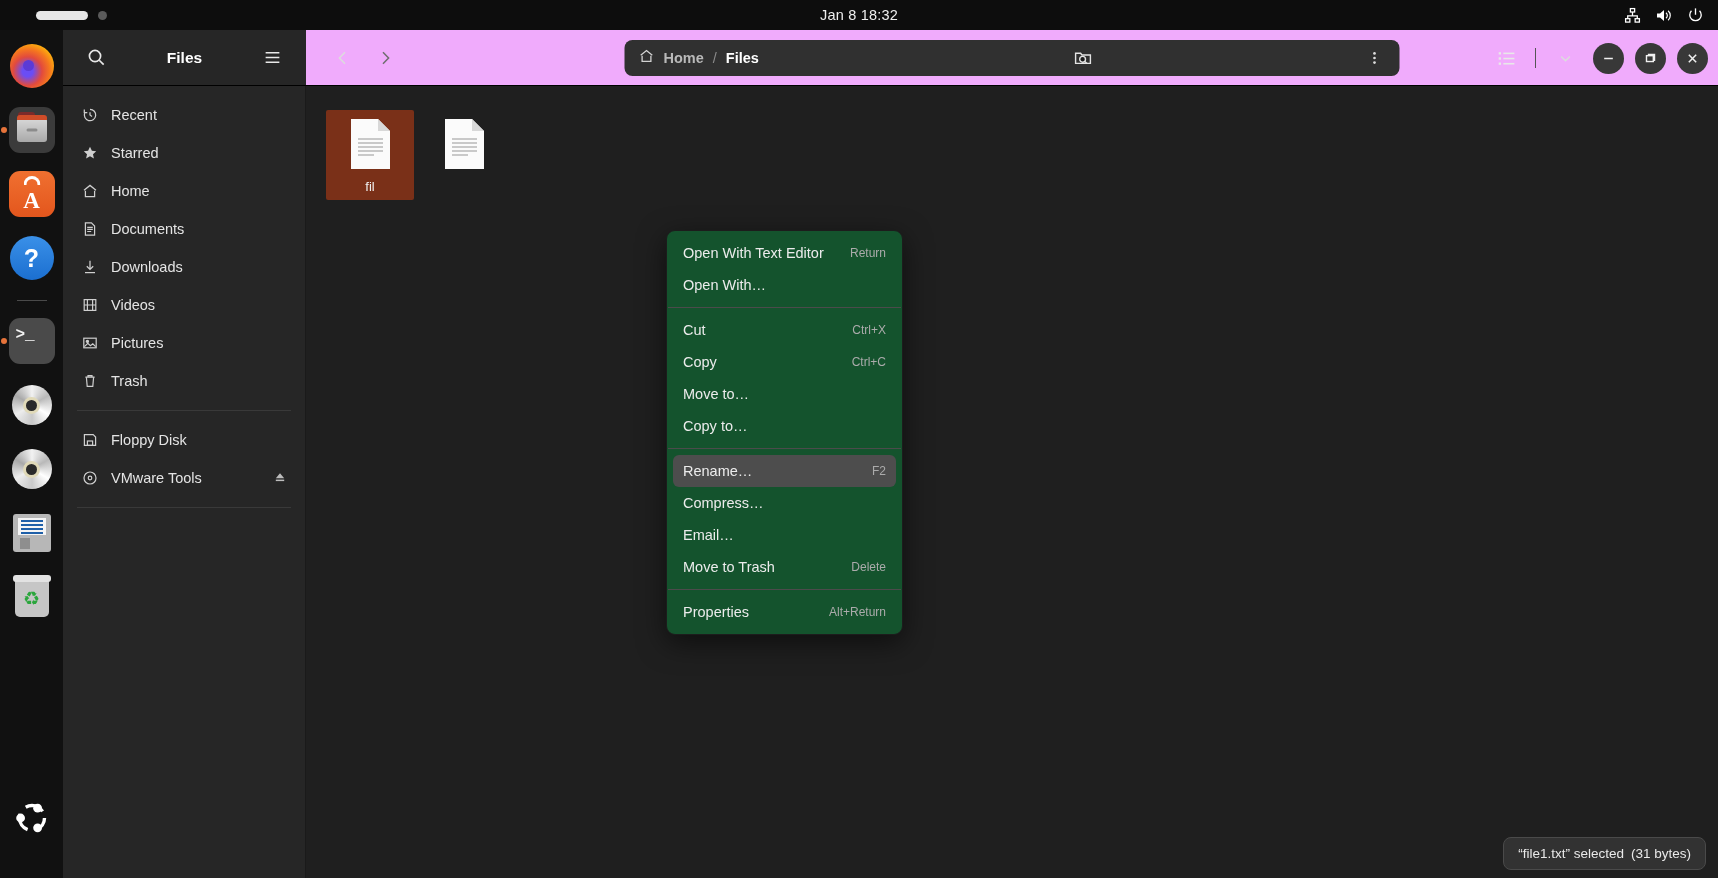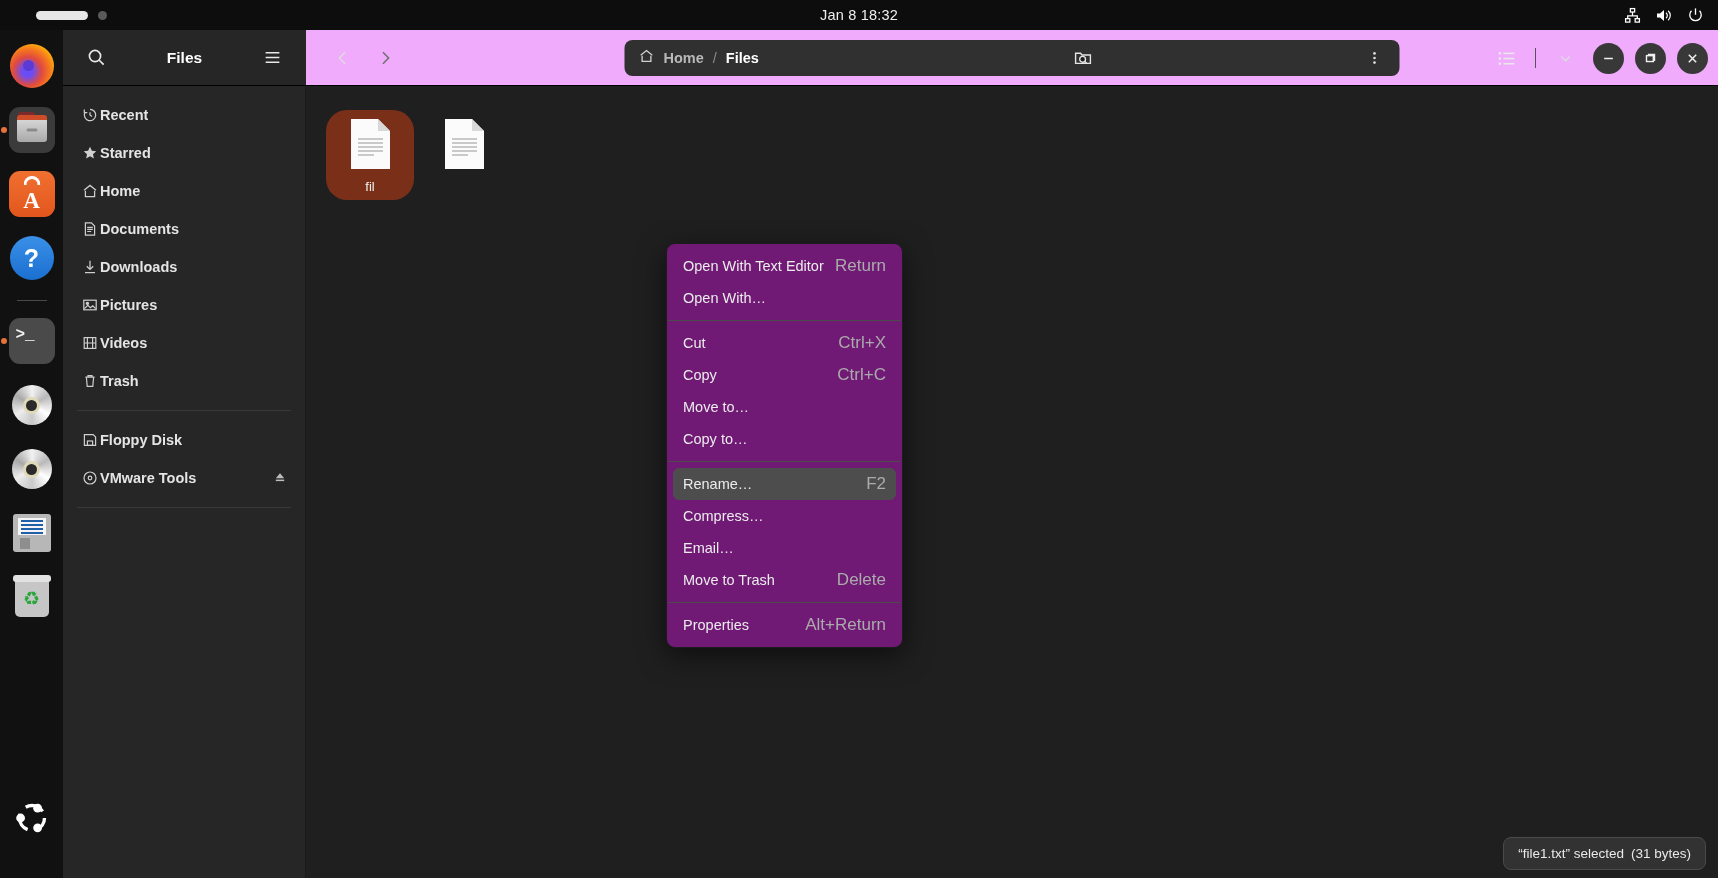--- a/index.html
+++ b/index.html
@@ -139,61 +139,61 @@
     margin-left: 7px;
   }
 
   
   .body { position: absolute; top: 56px; left: 0; right: 0; bottom: 0; display: flex; }
   .sidebar {
     width: 243px; background: #262626; padding-top: 10px; overflow: hidden;
     border-right: 1px solid #1a1a1a;
   }
   .side-item {
-    display: flex; align-items: center; gap: 2px; height: 38px;
+    display: flex; align-items: center; gap: 13px; height: 38px;
     margin: 0 8px; padding: 0 10px; border-radius: 7px;
-    font-size: 14.5px; color: #e4e4e4; white-space: nowrap; font-weight: bold;
+    font-size: 14.5px; color: #e4e4e4; white-space: nowrap;
   }
   .side-item .si-ic { width: 17px; height: 17px; display: flex; align-items: center;
       justify-content: center; color: #cfcfcf; flex: 0 0 17px; }
   .side-label { overflow: hidden; text-overflow: ellipsis; }
   .eject { margin-left: auto; color: #bdbdbd; }
   .side-sep { height: 1px; background: #393939; margin: 10px 14px; }
 
   .content { flex: 1; position: relative; background: #1f1f1f; }
   .file-grid { display: flex; gap: 6px; padding: 24px 20px; }
   .file-cell {
-    width: 88px; padding: 8px 4px 6px; border-radius: 21px;
+    width: 88px; padding: 8px 4px 6px; border-radius: 2px;
     display: flex; flex-direction: column; align-items: center; gap: 9px;
   }
   .file-cell.selected { background: #7a3018; }
   .doc-ic { width: 43px; height: 52px; position: relative; }
   .file-name { font-size: 13px; color: #f0f0f0; max-width: 80px;
       overflow: hidden; text-overflow: ellipsis; white-space: nowrap; }
 
   .statusbar {
     position: absolute; right: 12px; bottom: 8px; height: 33px;
     background: #323232; border: 1px solid #4a4a4a; border-radius: 8px;
     display: flex; align-items: center; padding: 0 14px;
     font-size: 13.5px; color: #e9e9e9; white-space: nowrap;
   }
   .status-size { margin-left: 7px; }
 
   
   .ctxmenu {
-    position: absolute; left: 360px; top: 157px; width: 237px;
-    background: #701a75; border: 1px solid #1c1c1c; border-radius: 9px;
+    position: absolute; left: 360px; top: 144px; width: 237px;
+    background: #14532d; border: 1px solid #1c1c1c; border-radius: 9px;
     padding: 6px 0; box-shadow: 0 8px 28px rgba(0,0,0,.55); z-index: 50;
   }
   .mi {
     display: flex; align-items: center; height: 32px; margin: 0 6px;
     padding: 0 10px; border-radius: 6px; font-size: 14.5px; color: #ececec;
   }
   .mi.hl { background: #4d4d4d; }
-  .mi .accel { margin-left: auto; color: #ababab; font-size: 17px; }
+  .mi .accel { margin-left: auto; color: #ababab; font-size: 12px; }
   .msep { height: 1px; background: #4b4b4b; margin: 6px 1px; }
 </style>
 </head>
 <body>
 
 <div id="root">
 
   <div class="topbar">
     <div class="topbar-left">
       <div class="pill"></div>
@@ -449,36 +449,36 @@
                 <path d="M3 13.6h10"></path>
             </svg>
           </span>
           <span class="side-label">Downloads</span>
         </div>
 
 
         <div class="side-item">
           <span class="si-ic">
             <svg width="16" height="16" viewBox="0 0 16 16" fill="none" stroke="#cfcfcf" stroke-width="1.2">
+              <rect x="2.2" y="2.6" width="11.6" height="10.8"></rect>
+              <path d="M5.4 2.6v10.8M10.6 2.6v10.8M2.2 8h11.6"></path>
+            </svg>
+          </span>
+          <span class="side-label">Videos</span>
+        </div>
+
+        <div class="side-item">
+          <span class="si-ic">
+            <svg width="16" height="16" viewBox="0 0 16 16" fill="none" stroke="#cfcfcf" stroke-width="1.2">
               <rect x="1.8" y="3.2" width="12.4" height="9.6"></rect>
               <circle cx="5.4" cy="6.4" r="1.1" fill="#cfcfcf"></circle>
               <path d="M2.4 11.6l3.4-3.2 2.6 2.4 2.4-2 2.8 2.8"></path>
             </svg>
           </span>
           <span class="side-label">Pictures</span>
-        </div>
-
-        <div class="side-item">
-          <span class="si-ic">
-            <svg width="16" height="16" viewBox="0 0 16 16" fill="none" stroke="#cfcfcf" stroke-width="1.2">
-              <rect x="2.2" y="2.6" width="11.6" height="10.8"></rect>
-              <path d="M5.4 2.6v10.8M10.6 2.6v10.8M2.2 8h11.6"></path>
-            </svg>
-          </span>
-          <span class="side-label">Videos</span>
         </div>
 
         <div class="side-item">
           <span class="si-ic">
             <svg width="16" height="16" viewBox="0 0 16 16" fill="none" stroke="#cfcfcf" stroke-width="1.2">
               <path d="M3.4 4.2h9.2M6 4.2V2.6h4v1.6"></path>
                 <path d="M4.4 4.2l.8 9.2h5.6l.8-9.2"></path>
             </svg>
           </span>
           <span class="side-label">Trash</span>

